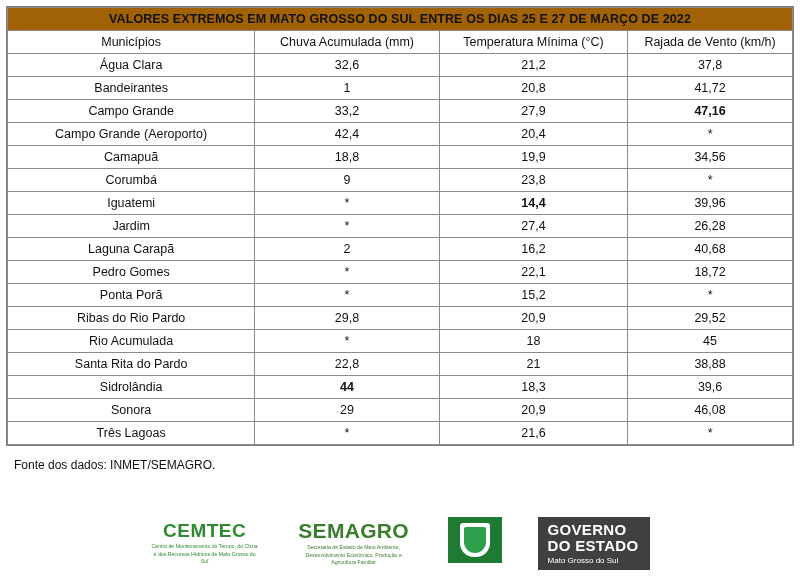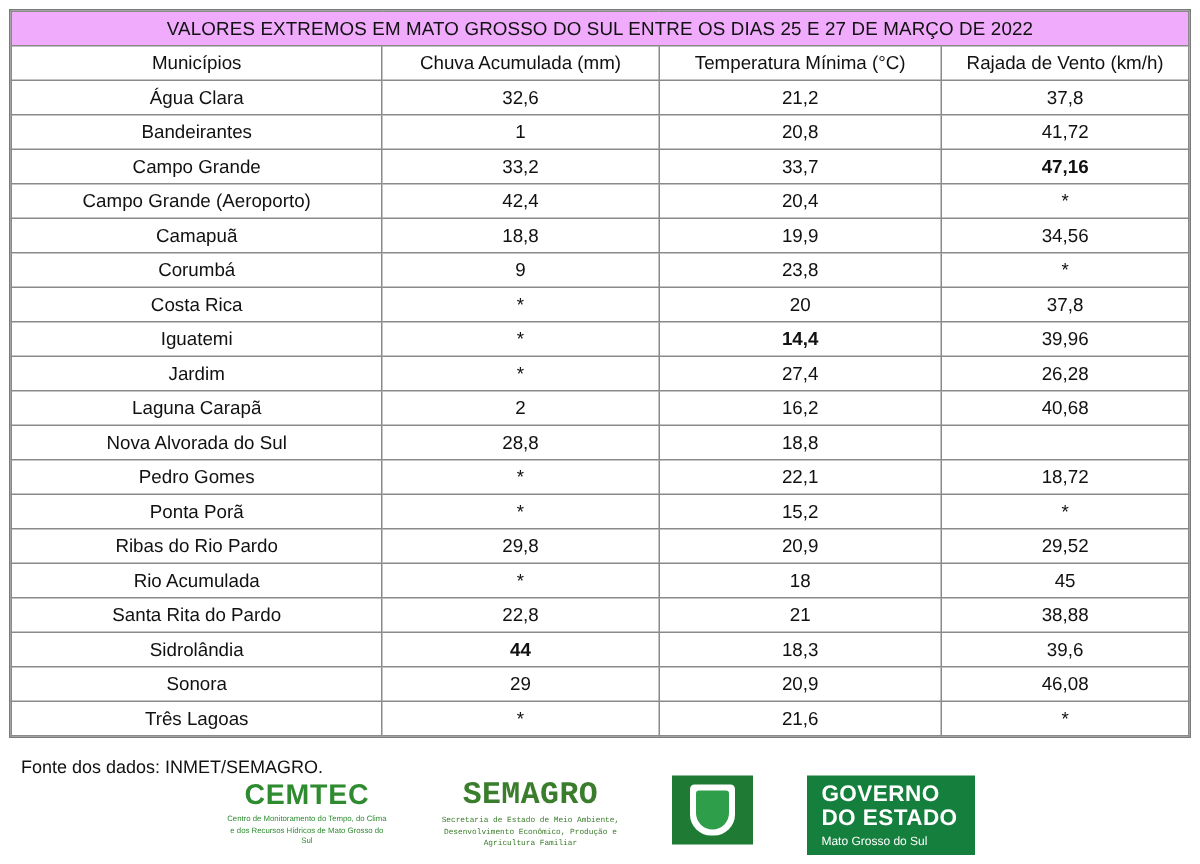--- a/index.html
+++ b/index.html
@@ -35,23 +35,23 @@
     border: 1px solid #8a8a8a;
     padding: 0;
     height: 22px;
     font-size: 12.5px;
     color: #111111;
     text-align: center;
     vertical-align: middle;
     line-height: 20px;
   }
   .title-row td {
-    background: #f0abfc;
+    background: #a16207;
     color: #ffffff;
-    font-weight: normal;
+    font-weight: bold;
     font-size: 12.5px;
     letter-spacing: 0.1px;
     height: 24px;
     border: 1px solid #22b14c;
   }
   .head-row td {
     font-weight: normal;
     background: #ffffff;
     font-size: 13px;
     height: 23px;
@@ -104,21 +104,20 @@
     text-align: center;
     line-height: 1.45;
     margin-top: 3px;
     max-width: 110px;
   }
   .semagro {
     display: flex;
     flex-direction: column;
     align-items: center;
     line-height: 1;
-    font-family: Liberation Mono, monospace;
   }
   .semagro-name {
     font-size: 21px;
     font-weight: bold;
     color: #3a7d2c;
     letter-spacing: 0.3px;
   }
   .semagro-sub {
     font-size: 5.2px;
     color: #3a7d2c;
@@ -149,21 +148,21 @@
     align-items: center;
     justify-content: center;
   }
   .crest-inner {
     width: 22px;
     height: 26px;
     background: #2f9e4a;
     border-radius: 2px 2px 11px 11px;
   }
   .gov-text {
-    background: #15803d;
+    background: #404040;
     color: #ffffff;
     padding: 5px 12px 5px 10px;
     display: flex;
     flex-direction: column;
     justify-content: center;
     line-height: 1.05;
     margin-left: 36px;
   }
   .gov-line1 {
     font-size: 15px;
@@ -213,21 +212,21 @@
           </tr>
           <tr>
             <td class="muni">Bandeirantes</td>
             <td>1</td>
             <td>20,8</td>
             <td>41,72</td>
           </tr>
           <tr>
             <td class="muni">Campo Grande</td>
             <td>33,2</td>
-            <td>33,7</td>
+            <td>27,9</td>
             <td class="hl-red">47,16</td>
           </tr>
           <tr>
             <td class="muni">Campo Grande (Aeroporto)</td>
             <td>42,4</td>
             <td>20,4</td>
             <td>*</td>
           </tr>
           <tr>
             <td class="muni">Camapuã</td>
@@ -235,48 +234,36 @@
             <td>19,9</td>
             <td>34,56</td>
           </tr>
           <tr>
             <td class="muni">Corumbá</td>
             <td>9</td>
             <td>23,8</td>
             <td>*</td>
           </tr>
           <tr>
-            <td class="muni">Costa Rica</td>
-            <td>*</td>
-            <td>20</td>
-            <td>37,8</td>
-          </tr>
-          <tr>
             <td class="muni">Iguatemi</td>
             <td>*</td>
             <td class="hl-blue">14,4</td>
             <td>39,96</td>
           </tr>
           <tr>
             <td class="muni">Jardim</td>
             <td>*</td>
             <td>27,4</td>
             <td>26,28</td>
           </tr>
           <tr>
             <td class="muni">Laguna Carapã</td>
             <td>2</td>
             <td>16,2</td>
             <td>40,68</td>
-          </tr>
-          <tr>
-            <td class="muni">Nova Alvorada do Sul</td>
-            <td>28,8</td>
-            <td>18,8</td>
-            <td></td>
           </tr>
           <tr>
             <td class="muni">Pedro Gomes</td>
             <td>*</td>
             <td>22,1</td>
             <td>18,72</td>
           </tr>
           <tr>
             <td class="muni">Ponta Porã</td>
             <td>*</td>

